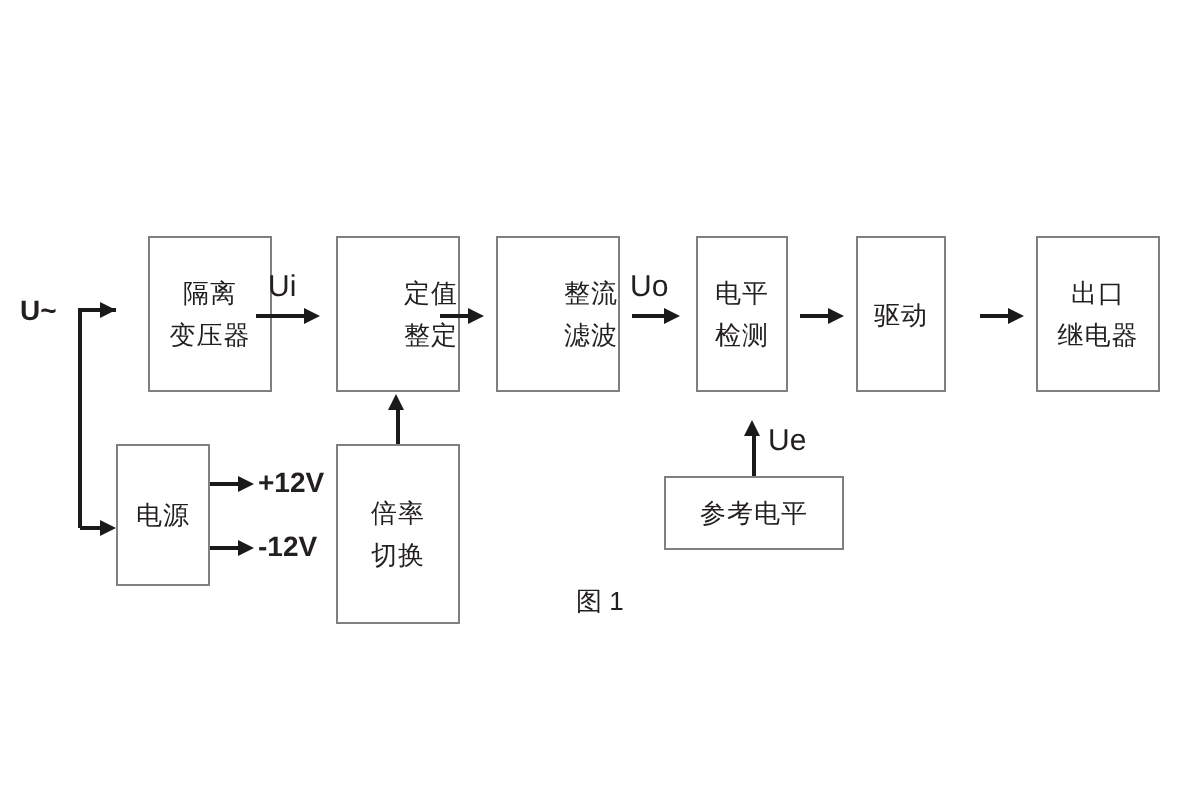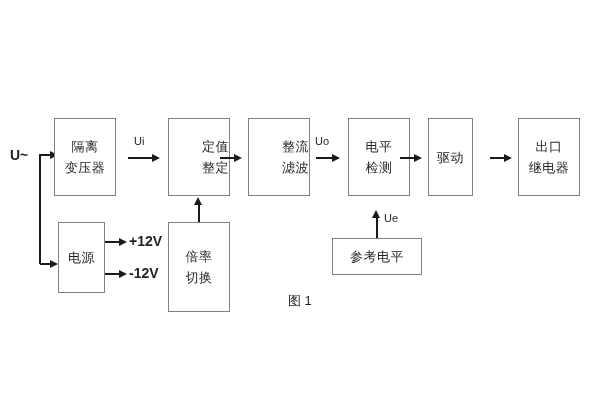--- a/index.html
+++ b/index.html
@@ -36,21 +36,21 @@
     margin: 4px 0;
     letter-spacing: 0.5px;
     white-space: nowrap;
   }
   .block.single .ln { margin: 0; }
 
   
   .lbl {
     position: absolute;
     color: #231f20;
-    font-size: 11px;
+    font-size: 15px;
     white-space: nowrap;
     line-height: 1;
   }
   .lbl.bold { font-weight: bold; font-size: 14px; }
   .lbl.vlt  { font-weight: bold; font-size: 14px; }
   .caption  { font-size: 13px; color: #231f20; }
 
   
   .hline {
     position: absolute;
@@ -87,36 +87,36 @@
 
   <div class="hline" style="left:40px; top:154px; width:18px;"></div>
   <div class="vline" style="left:39px; top:154px; height:110px;"></div>
 
   <div class="hline" style="left:40px; top:154px; width:10px;"></div>
   <div class="ar-r" style="left:50px; top:150.5px;"></div>
 
   <div class="hline" style="left:40px; top:263px; width:10px;"></div>
   <div class="ar-r" style="left:50px; top:259.5px;"></div>
 
-  <div class="block" style="left:54px; top:118px; width:62px; height:78px;">
+  <div class="block" style="left:74px; top:118px; width:62px; height:78px;">
     <span class="ln">隔离</span>
     <span class="ln">变压器</span>
   </div>
 
   <div class="block" style="left:168px; top:118px; width:62px; height:78px;padding-left:33px;">
     <span class="ln">定值</span>
     <span class="ln">整定</span>
   </div>
 
   <div class="block" style="left:248px; top:118px; width:62px; height:78px;align-items:flex-end;">
     <span class="ln">整流</span>
     <span class="ln">滤波</span>
   </div>
 
-  <div class="block" style="left:348px; top:118px; width:62px; height:78px;">
+  <div class="block" style="left:348px; top:118px; width:46px; height:78px;">
     <span class="ln">电平</span>
     <span class="ln">检测</span>
   </div>
 
   <div class="block single" style="left:428px; top:118px; width:45px; height:78px;">
     <span class="ln">驱动</span>
   </div>
 
   <div class="block" style="left:518px; top:118px; width:62px; height:78px;">
     <span class="ln">出口</span>

